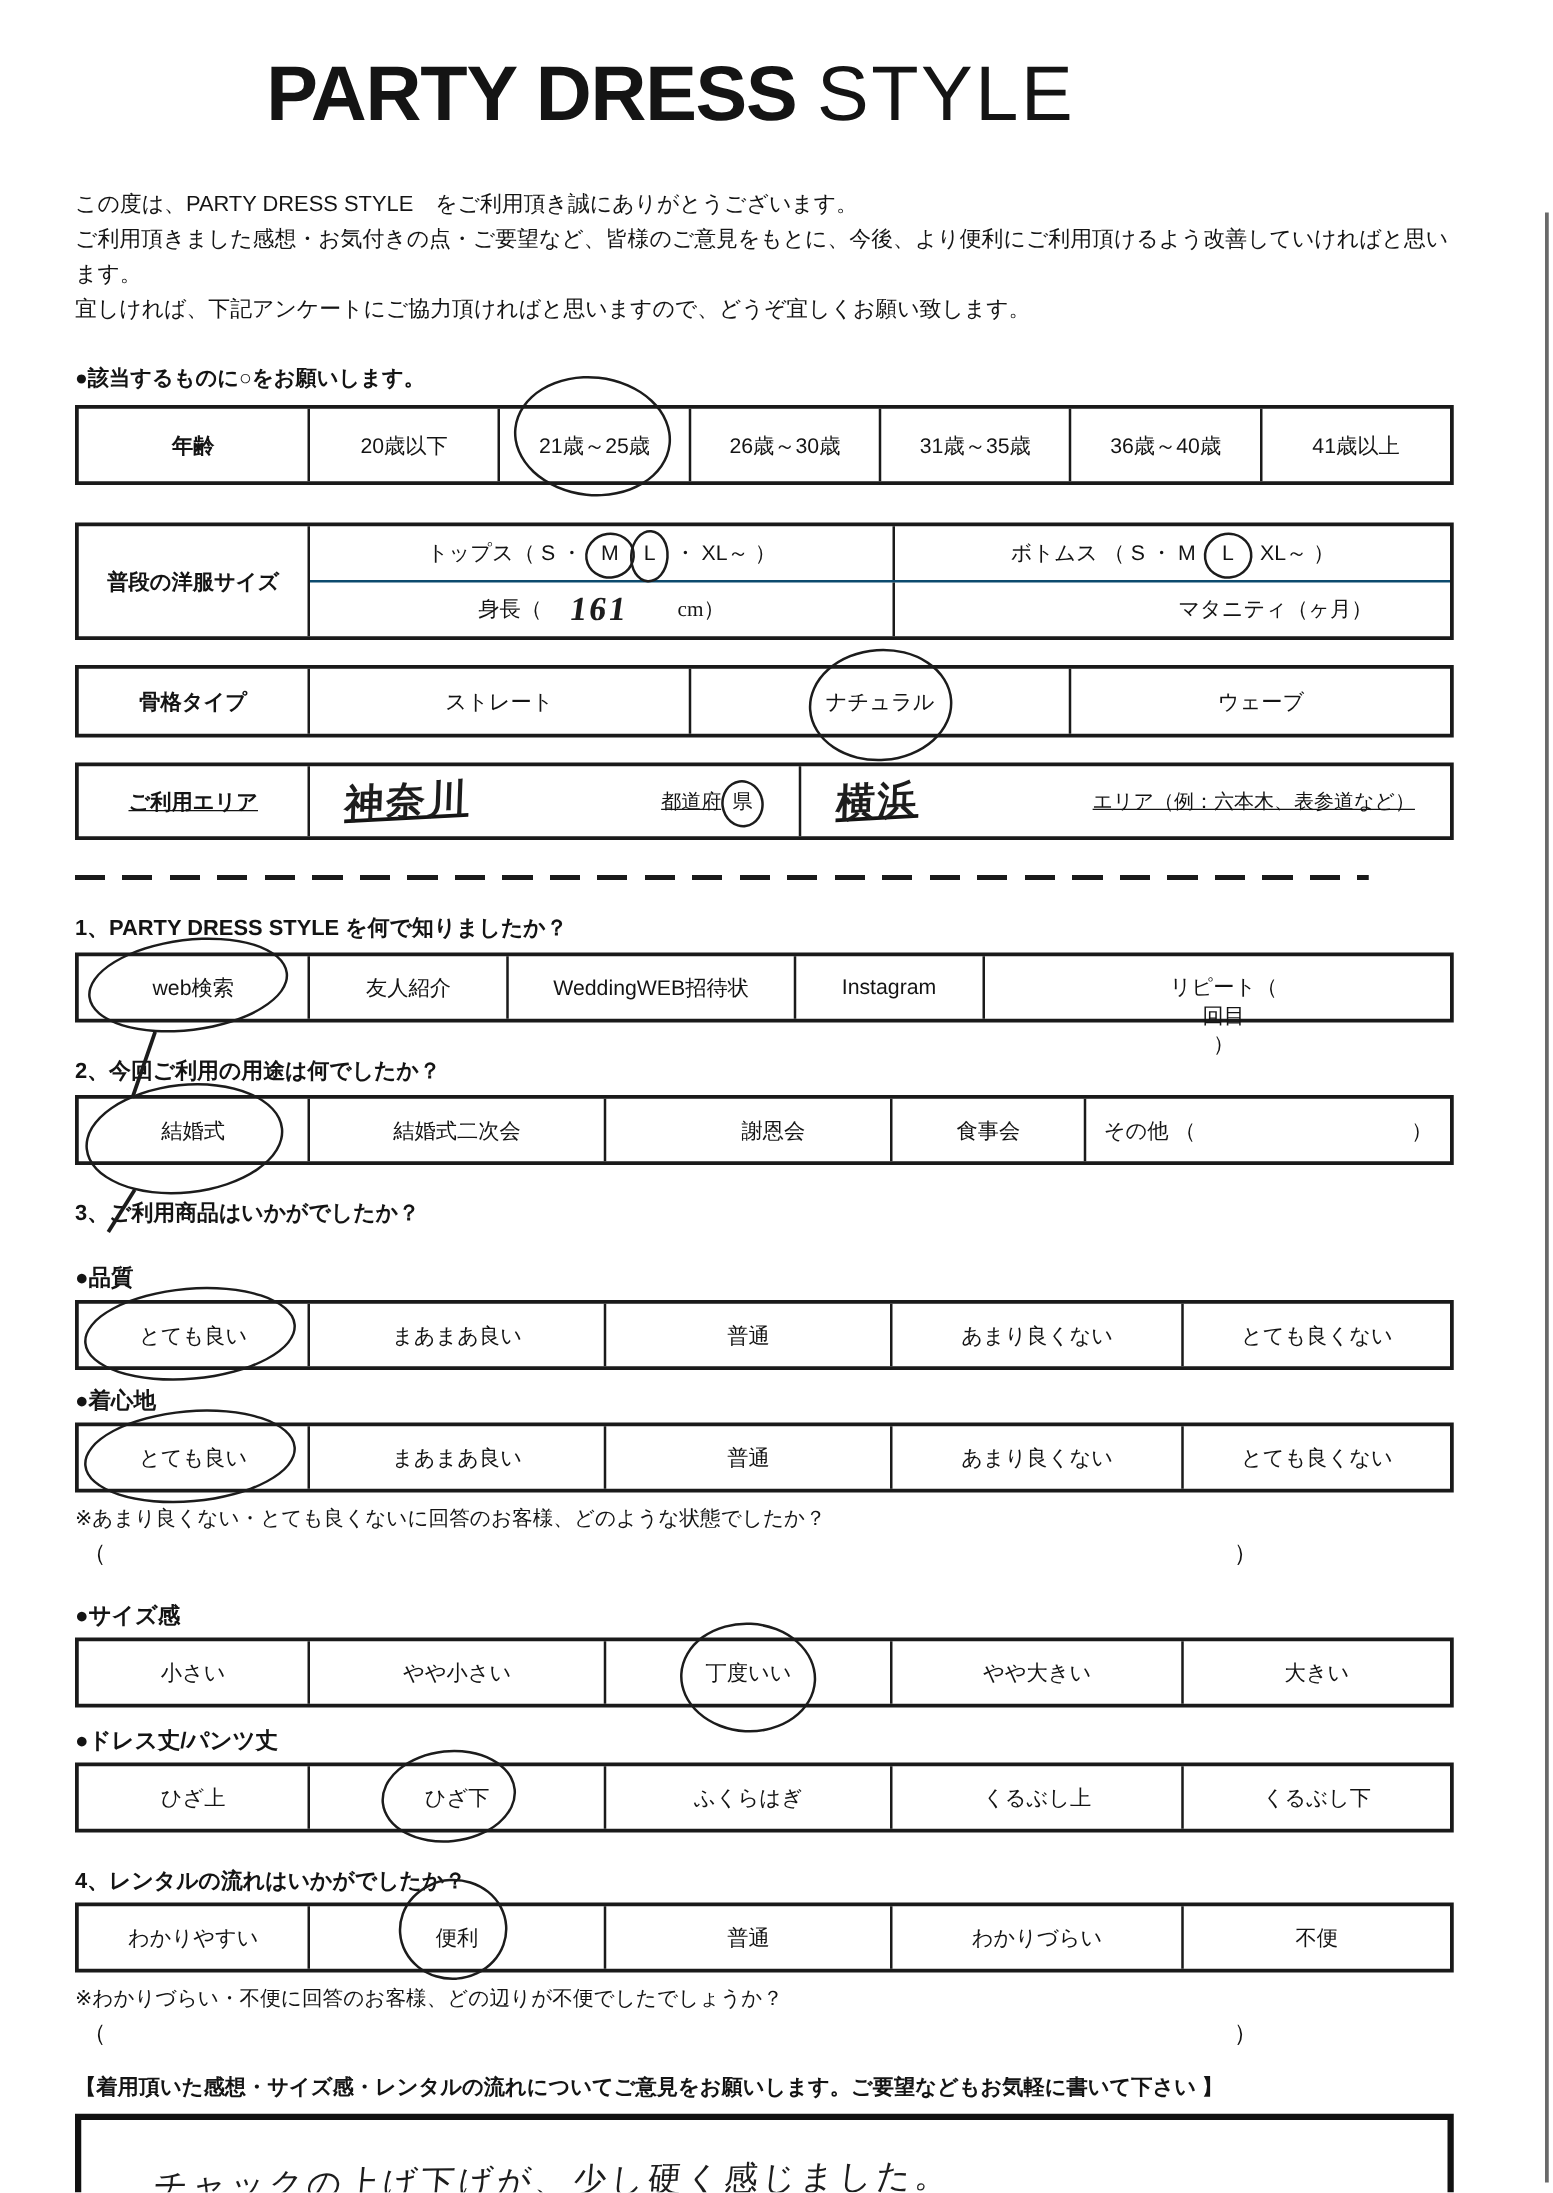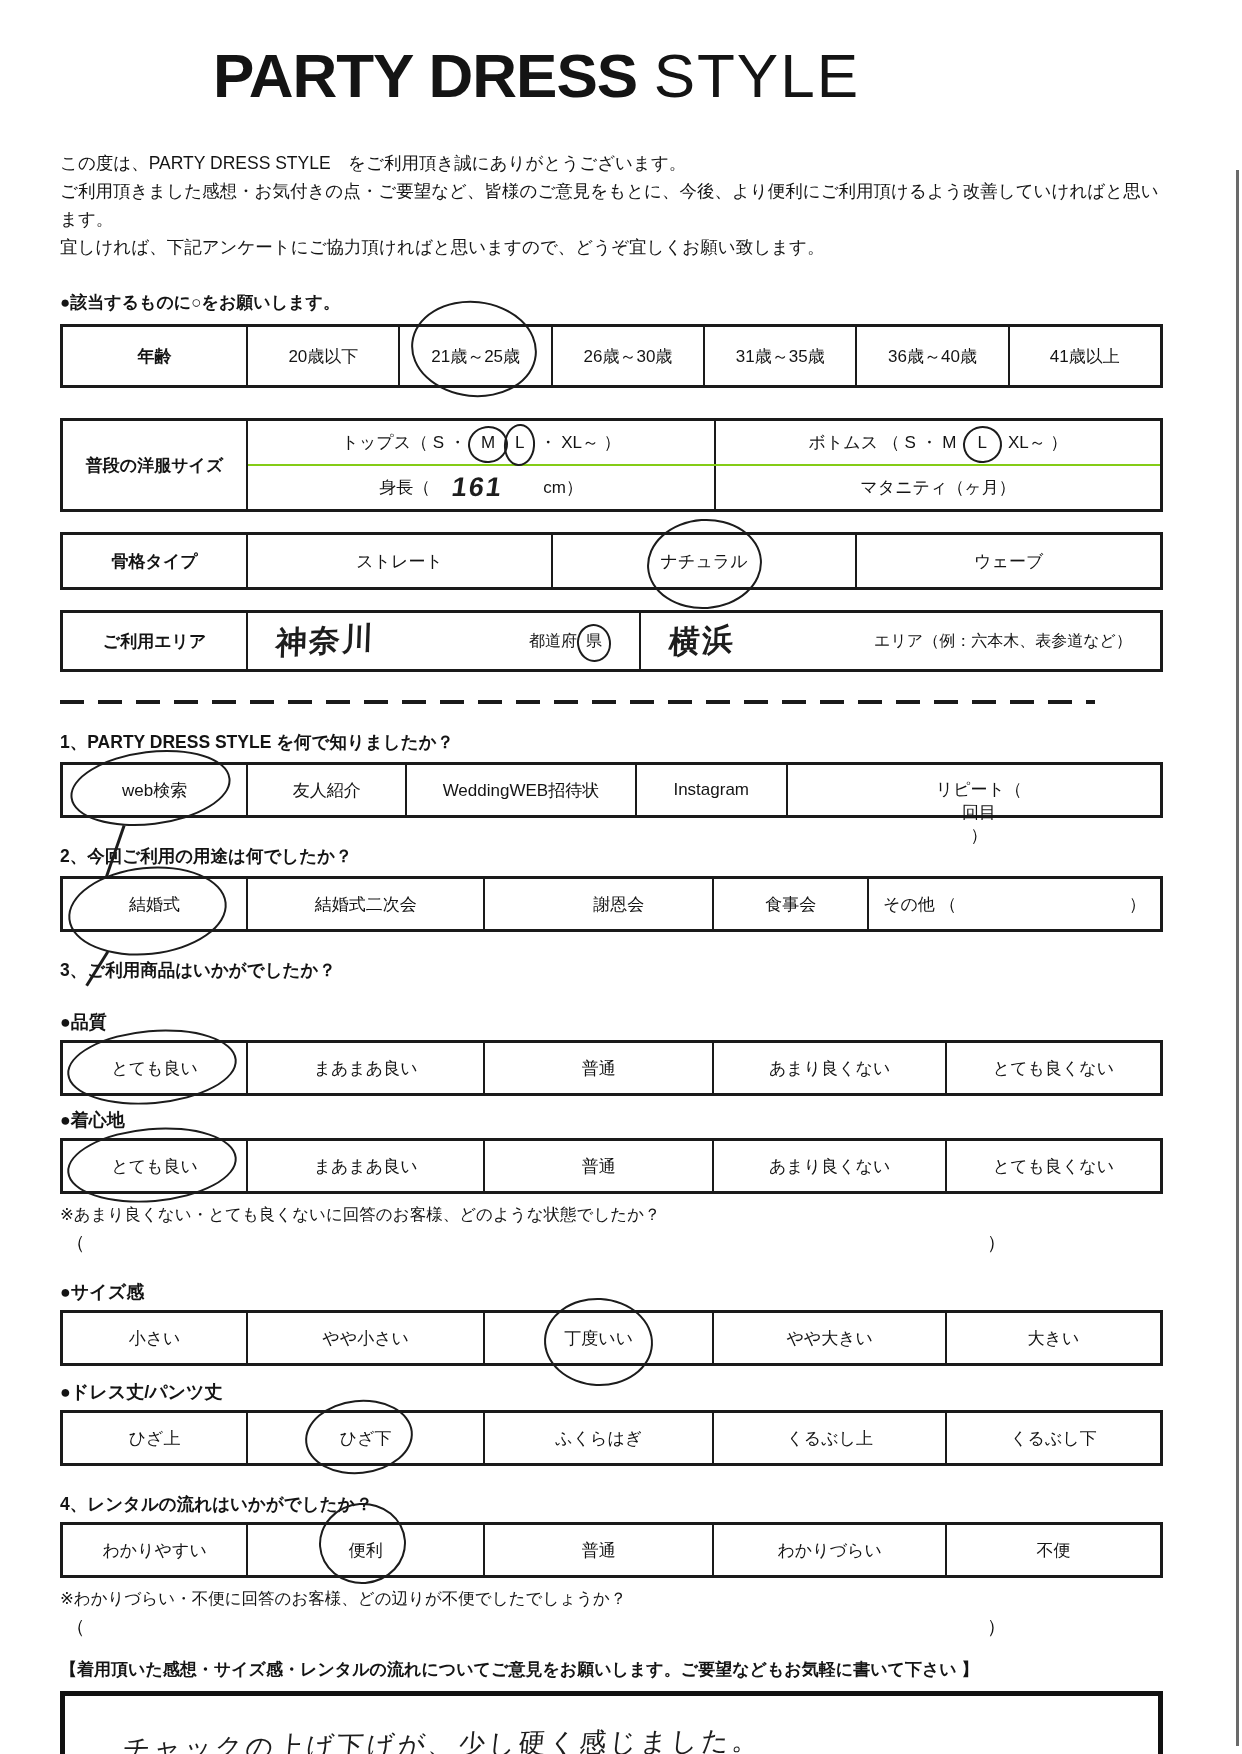--- a/index.html
+++ b/index.html
@@ -24,33 +24,33 @@
   .head{font-weight:bold;}
 
   .t-age{height:64px;margin-top:10px;}
   .t-age > .cell:first-child{width:16.7%;}
   .t-age > .cell:not(:first-child){flex:1;}
 
   .t-size{height:94px;margin-top:30px;}
   .t-size .head{width:16.7%;}
   .size-right{flex:1;display:flex;flex-direction:column;}
   .srow{flex:1;display:flex;}
-  .srow + .srow{border-top:2px solid #84cc16;}
+  .srow + .srow{border-top:2px solid #0c4a6e;font-family:Liberation Serif, serif;}
   .srow .cell:first-child{width:51.1%;}
   .srow .cell:nth-child(2){flex:1;border-left:2px solid #1a1a1a;}
   .tops-cell span{margin:0 5px;}
   .bottoms-cell span{margin:0 7px;}
   .height-cell .hand-num{margin:0 40px 0 22px;}
-  .maternity-cell{justify-content:center;padding:0 78px;}
+  .maternity-cell{justify-content:flex-end;padding:0 62px;}
 
   .t-frame{height:58px;margin-top:20px;}
   .t-frame > .cell:first-child{width:16.7%;}
   .t-frame > .cell:not(:first-child){flex:1;}
 
-  .t-area{height:62px;margin-top:20px;}
+  .t-area{height:62px;margin-top:20px;text-decoration:underline;}
   .t-area > .cell:nth-child(1){width:16.7%;}
   .t-area > .cell:nth-child(2){width:35.8%;}
   .t-area > .cell:nth-child(3){width:47.5%;}
   .area-cell{justify-content:space-between;padding:0 28px;}
   .area-hint,.pref-label{font-size:16px;}
 
   .dashed{margin-top:28px;width:1035px;height:4px;
           background:repeating-linear-gradient(90deg,#1a1a1a 0 24px,transparent 24px 38px);}
 
   .qlabel{margin-top:26px;font-size:17.5px;font-weight:bold;}

